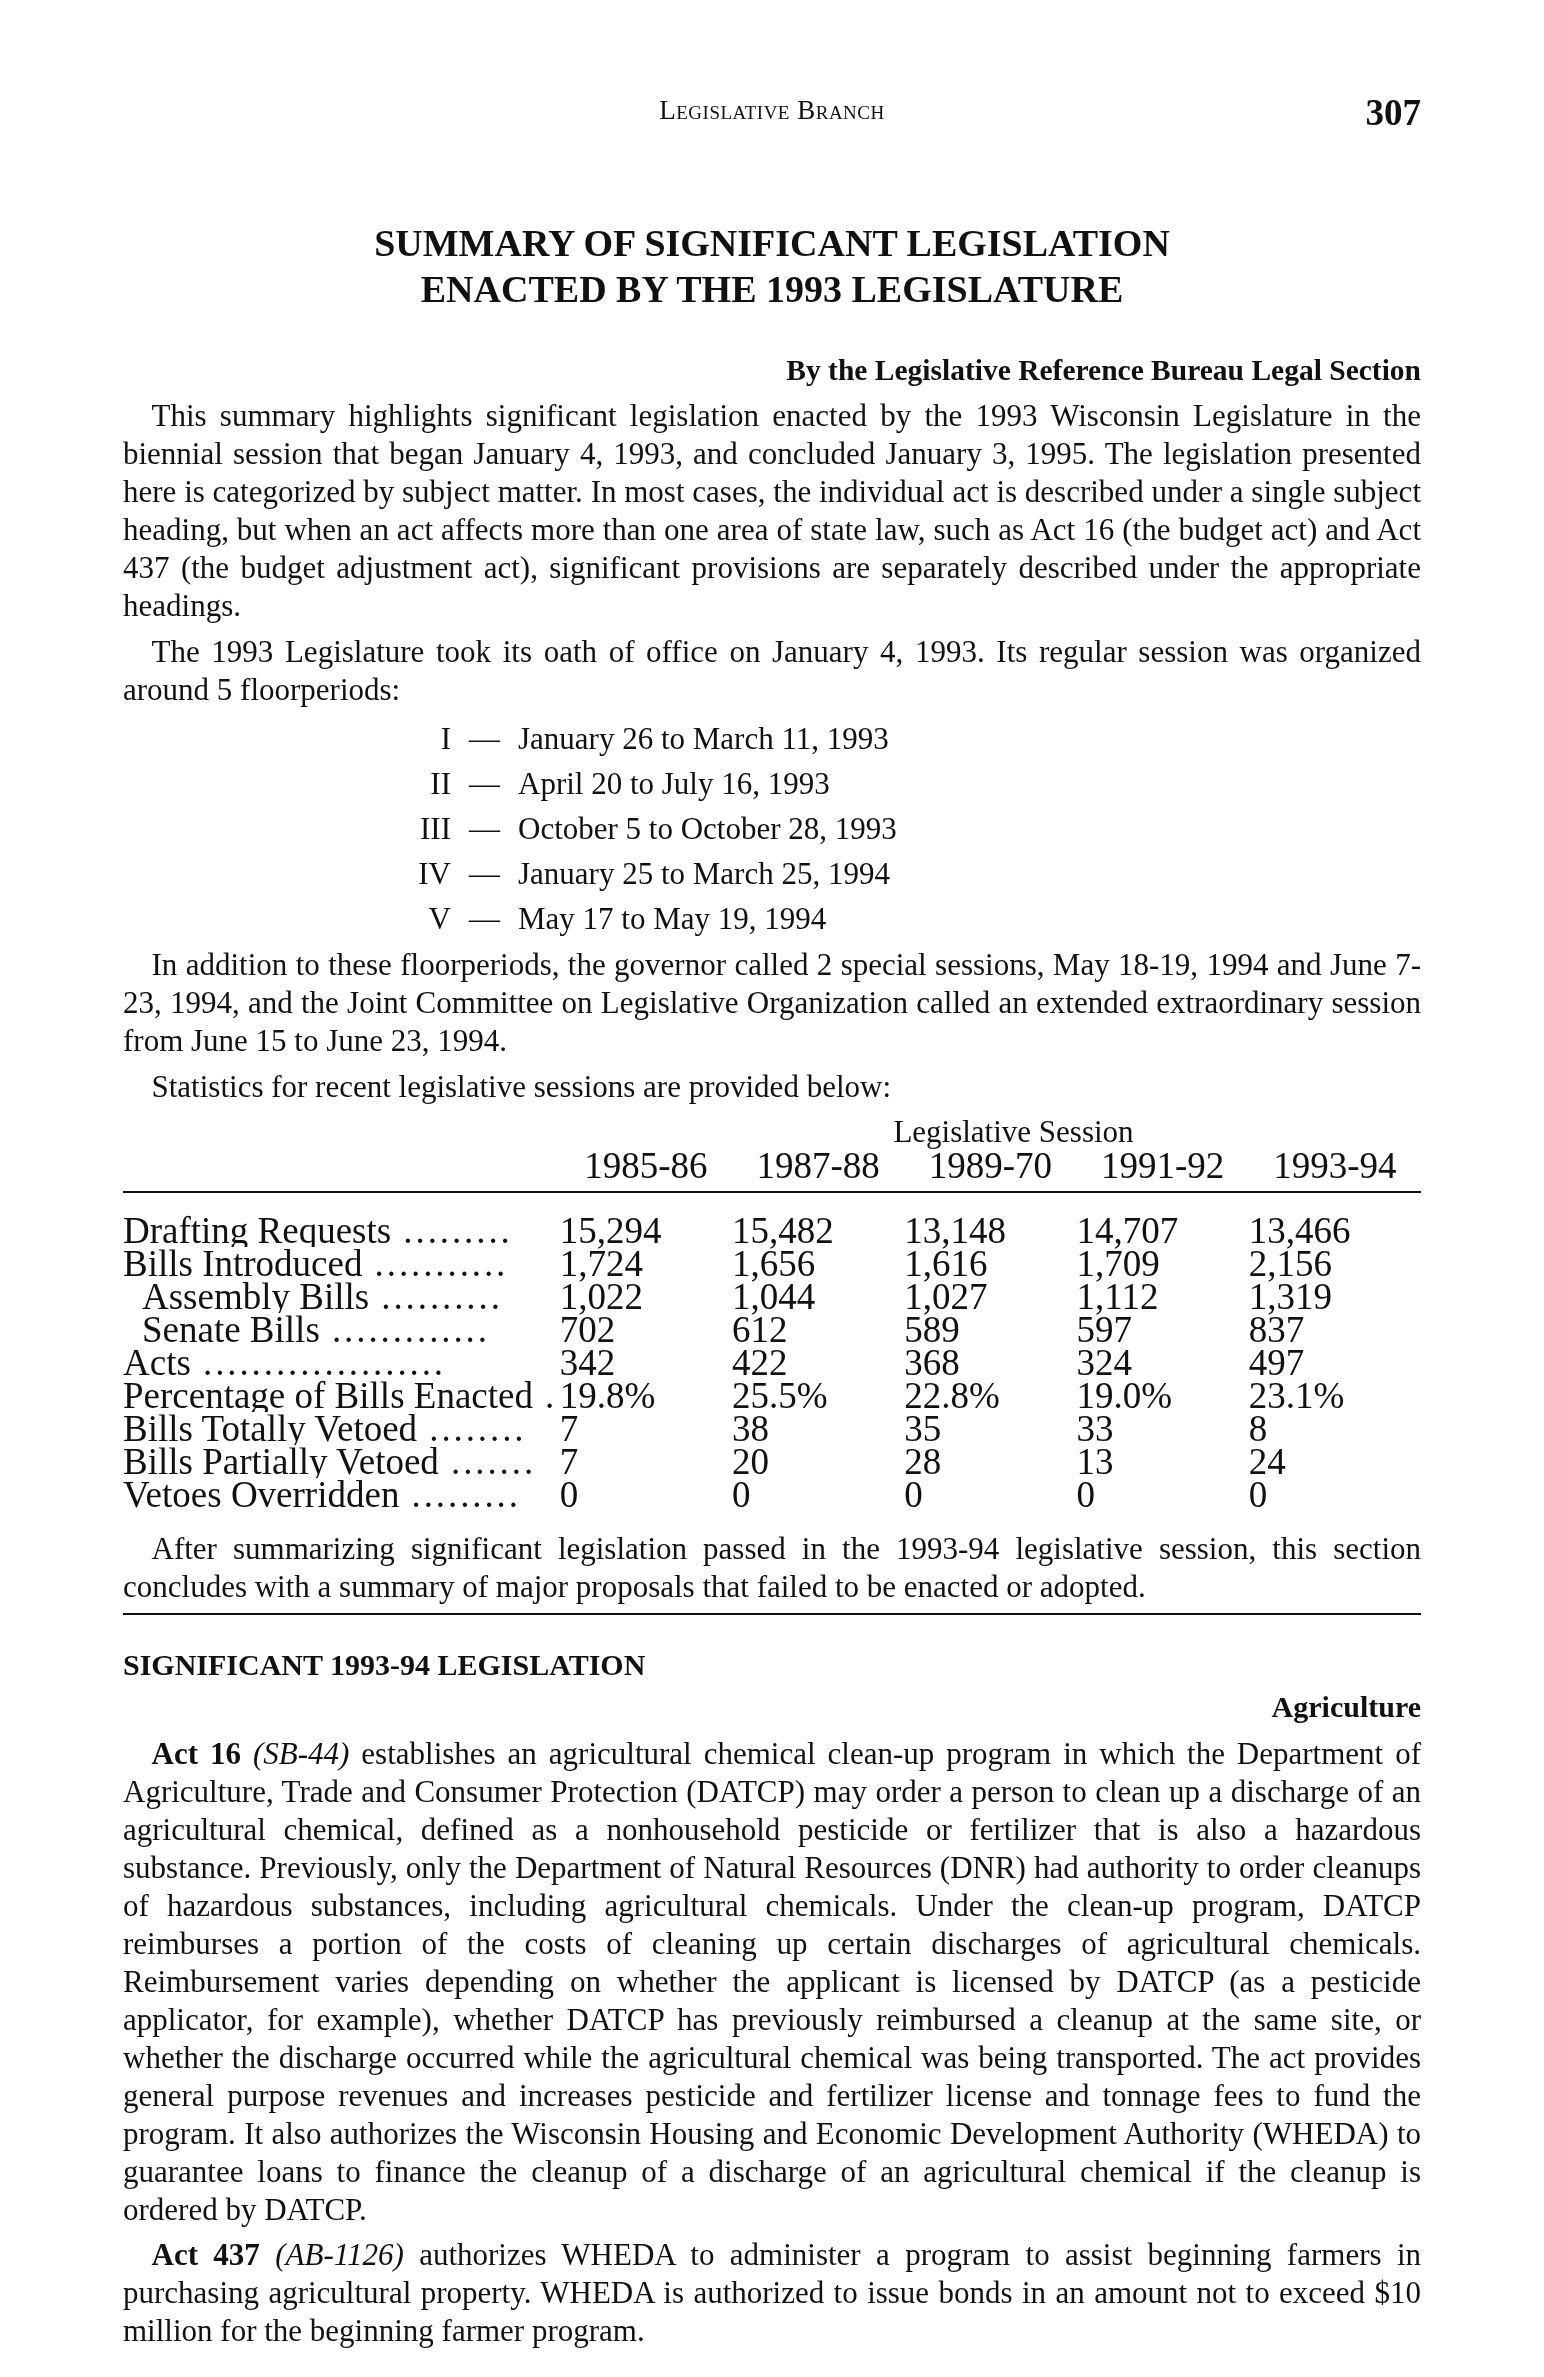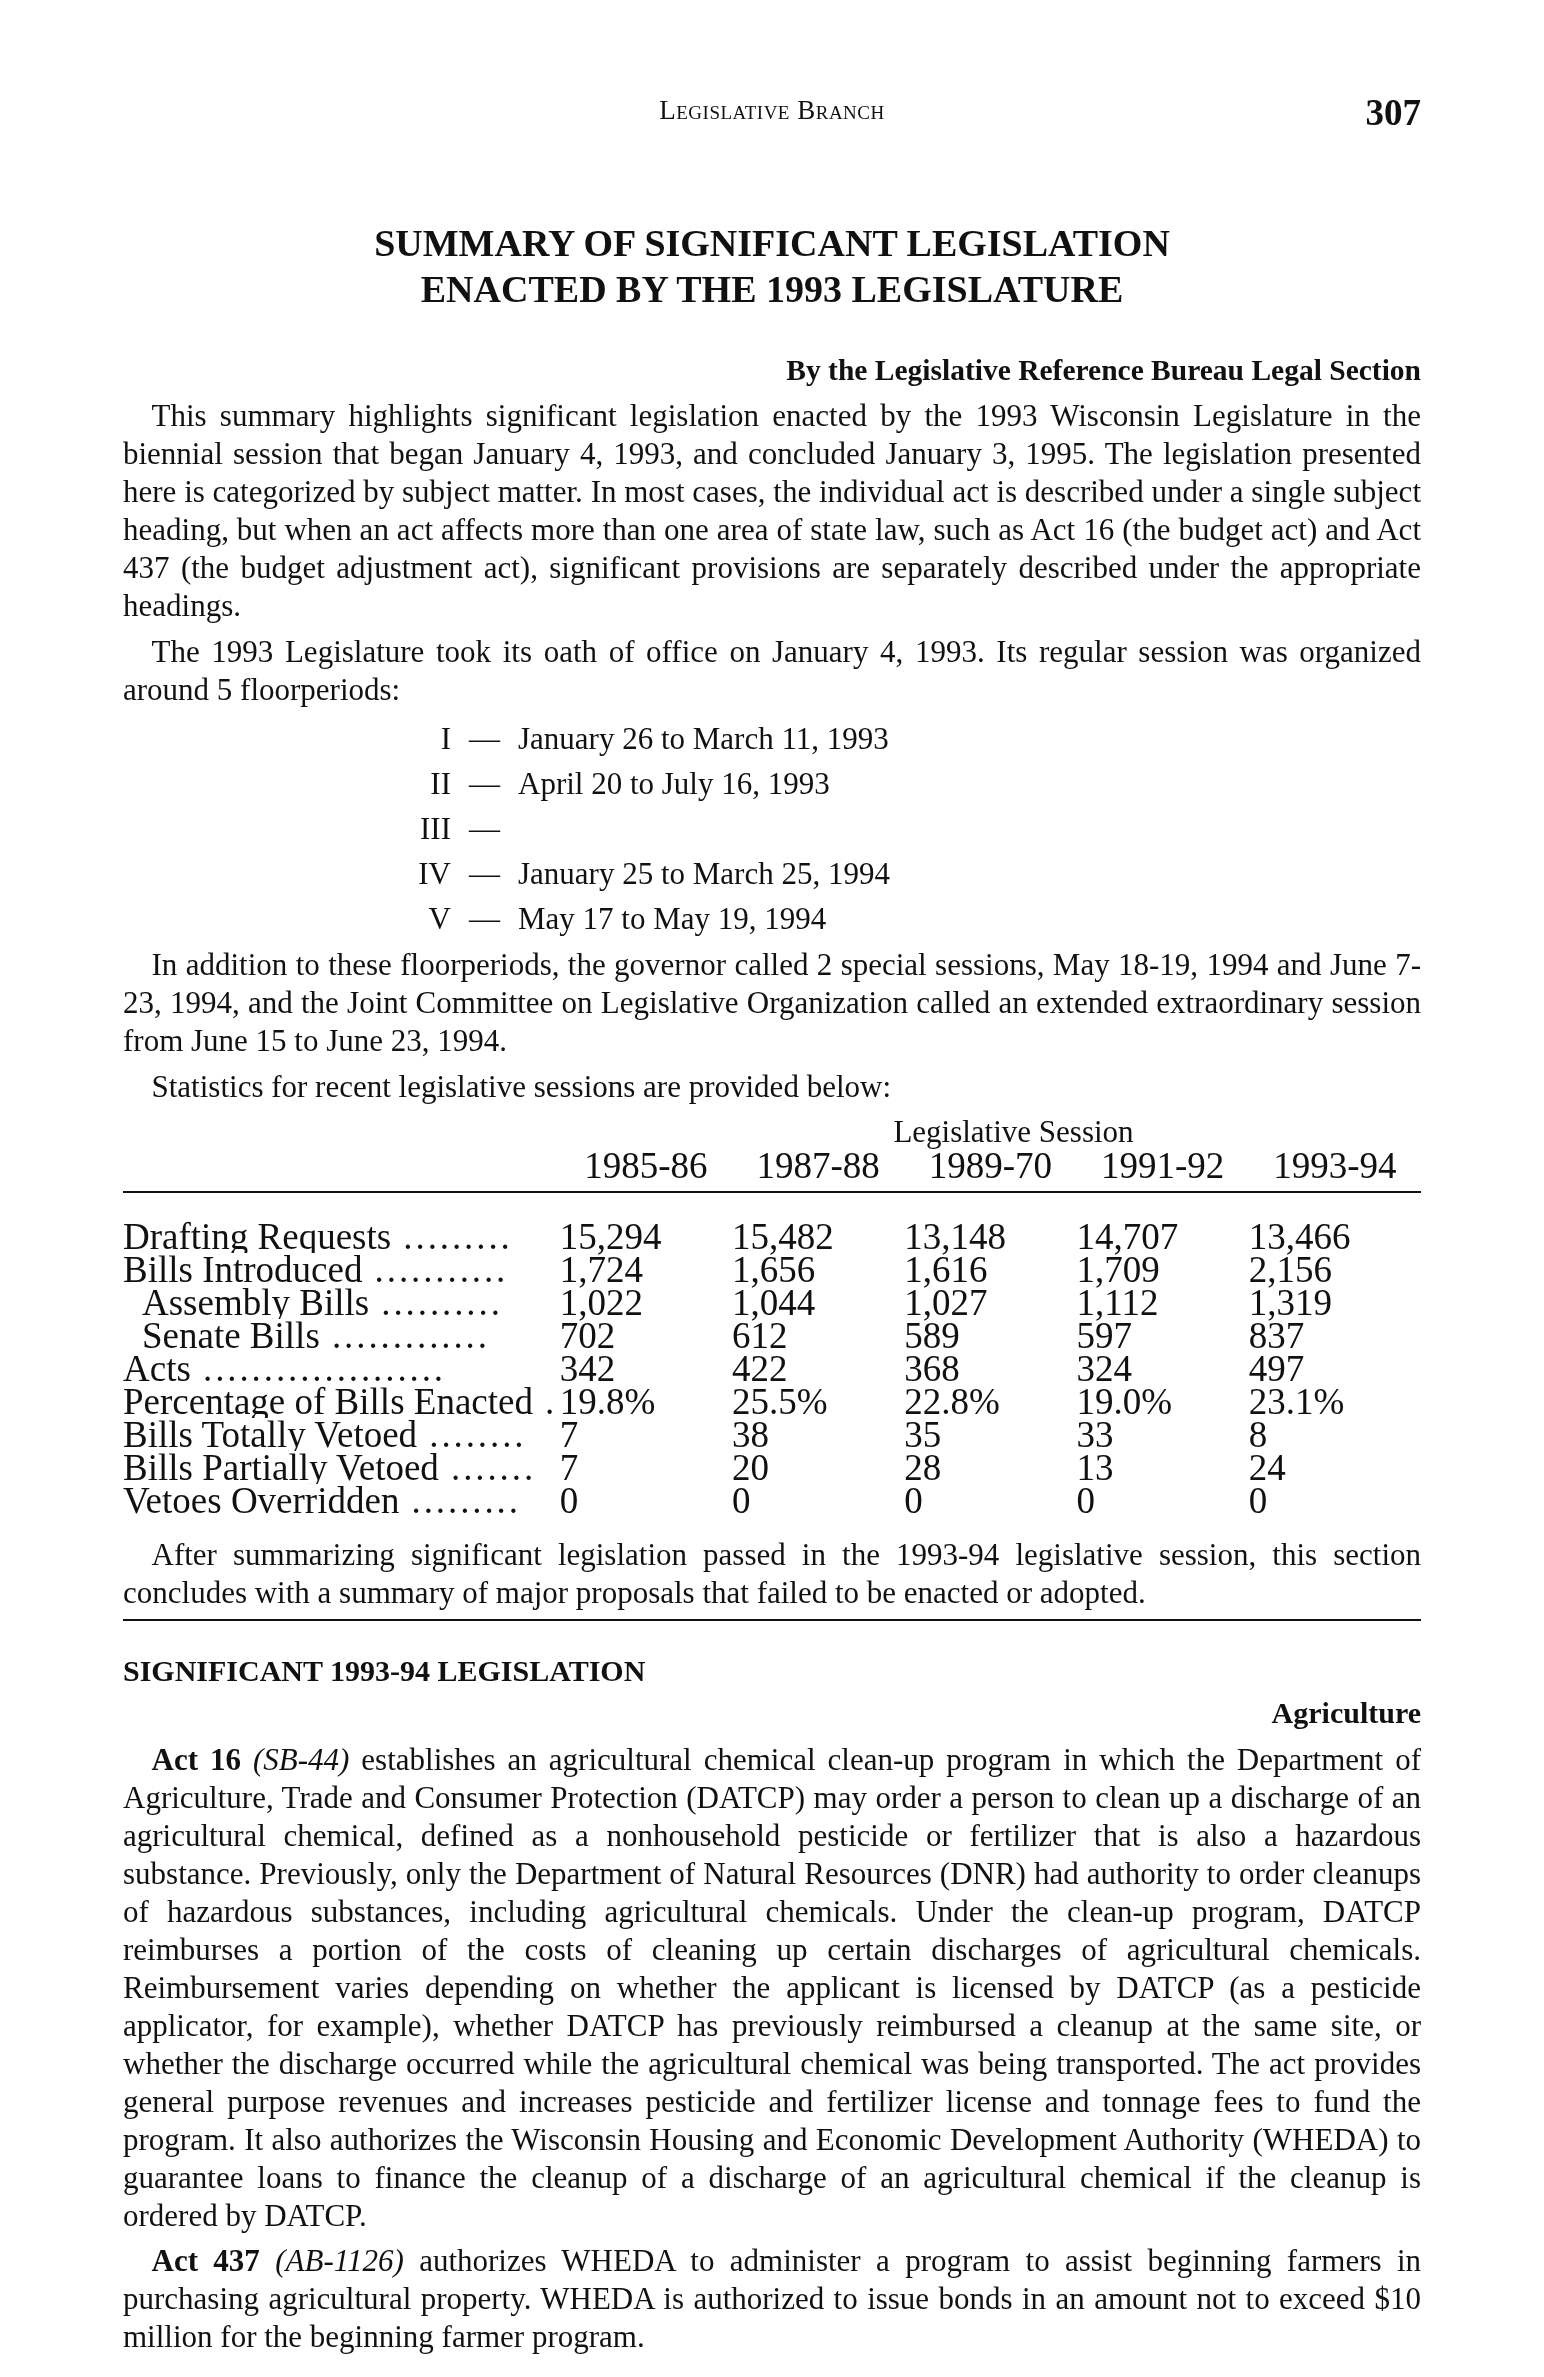--- a/index.html
+++ b/index.html
@@ -38,21 +38,21 @@
   .floor-dash { width: 67px; text-align: center; }
   .floor-range { flex: 1; }
   .stats { position: relative; margin: 0 0 19px 0; }
   .session-group {
     text-align: center; margin-left: 483px; width: 815px; height: 34px;
   }
   .stats table { border-collapse: collapse; width: 1298px; font-size: 37px; }
   .stats th { font-weight: normal; text-align: center; padding: 0 0 5.7px 0; }
   .stats thead tr { border-bottom: 2.4px solid #111; }
   .stats td { padding: 0; height: 33px; line-height: 33px; }
-  .stats tbody tr:first-child td { padding-top: 27px; }
+  .stats tbody tr:first-child td { padding-top: 21px; }
   .label-cell { width: 418px; white-space: nowrap; overflow: hidden; }
   .label-cell.indent { padding-left: 19px; }
   .num-cell { width: 176px; }
   .label-cell .leader { letter-spacing: 2.9px; }
   .rule { border: none; border-top: 2.9px solid #111; margin: 0 0 28.5px 0; }
   .section-head { text-align: left; font-weight: bold; font-size: 30px; line-height: 42px; }
   .sub-head { text-align: right; font-weight: bold; font-size: 30px; line-height: 42px; margin-bottom: 6.7px; }
   .act-title { font-weight: bold; }
   .act-bill { font-style: italic; }
 </style>
@@ -84,20 +84,21 @@
         <span class="floor-range">January 26 to March 11, 1993</span>
       </li>
       <li>
         <span class="floor-num">II</span>
         <span class="floor-dash">—</span>
         <span class="floor-range">April 20 to July 16, 1993</span>
       </li>
       <li>
         <span class="floor-num">III</span>
         <span class="floor-dash">—</span>
+        <span class="floor-range">October 5 to October 28, 1993</span>
       </li>
       <li>
         <span class="floor-num">IV</span>
         <span class="floor-dash">—</span>
         <span class="floor-range">January 25 to March 25, 1994</span>
       </li>
       <li>
         <span class="floor-num">V</span>
         <span class="floor-dash">—</span>
         <span class="floor-range">May 17 to May 19, 1994</span>

